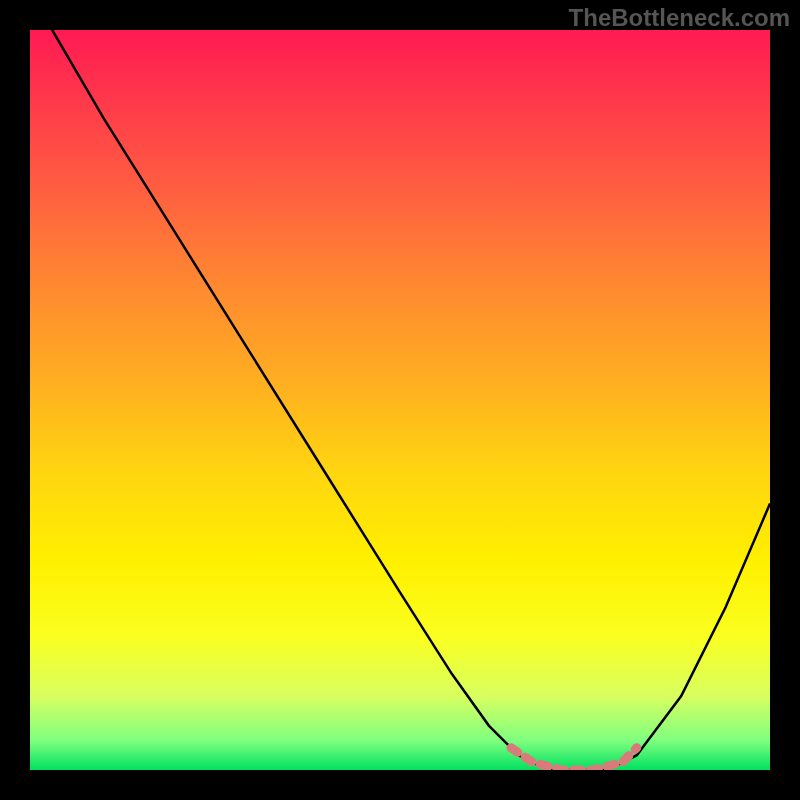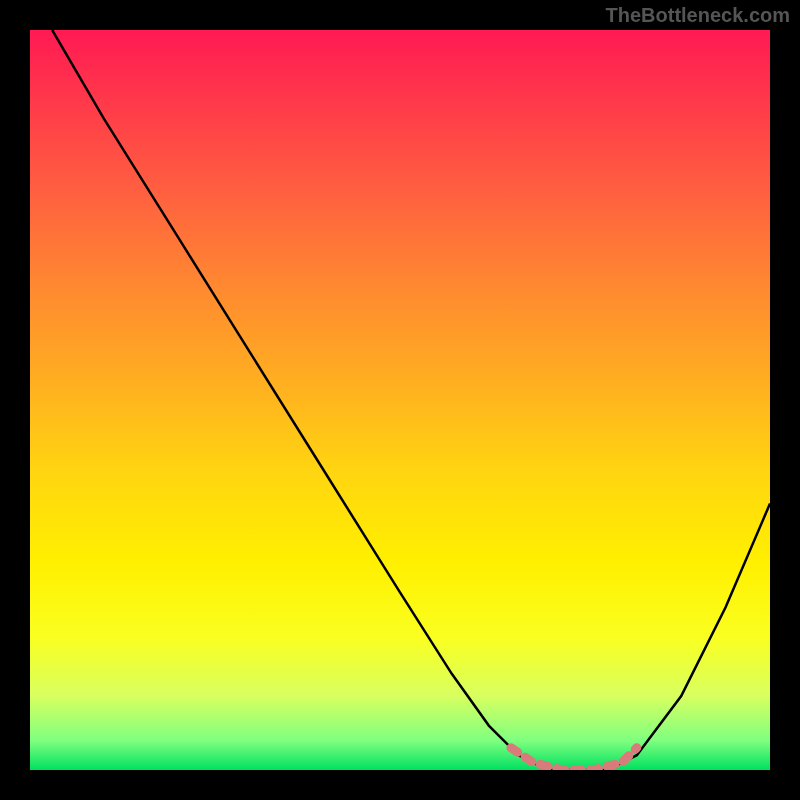--- a/index.html
+++ b/index.html
@@ -9,21 +9,21 @@
     height: 800px;
     background: #000;
     position: relative;
     overflow: hidden;
   }
   .watermark {
     position: absolute;
     top: 4px;
     right: 10px;
     font-family: Arial, sans-serif;
-    font-size: 20px;
+    font-size: 24px;
     font-weight: bold;
     color: #555;
     z-index: 10;
   }
   .plot-area {
     position: absolute;
     left: 30px;
     top: 30px;
     width: 740px;
     height: 740px;

